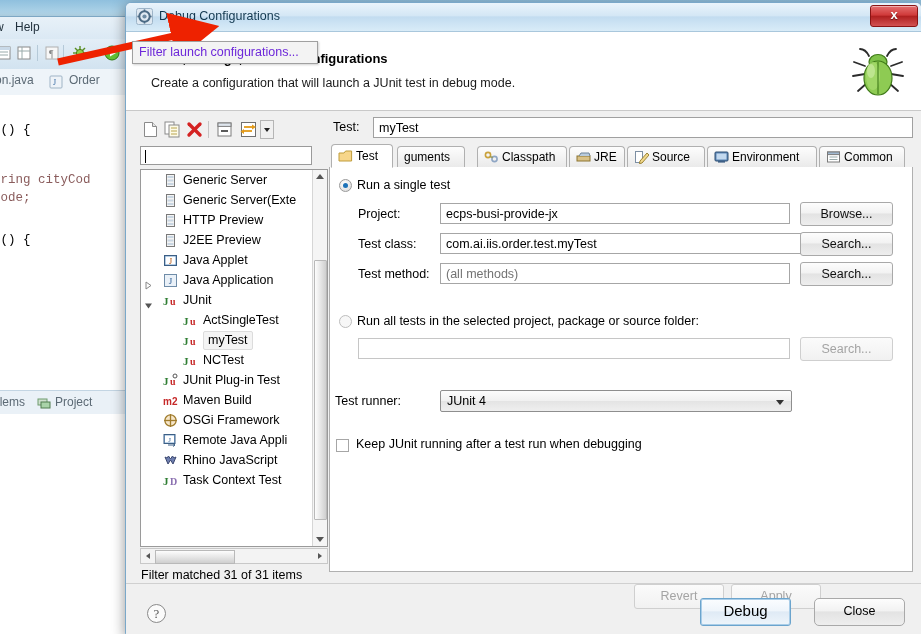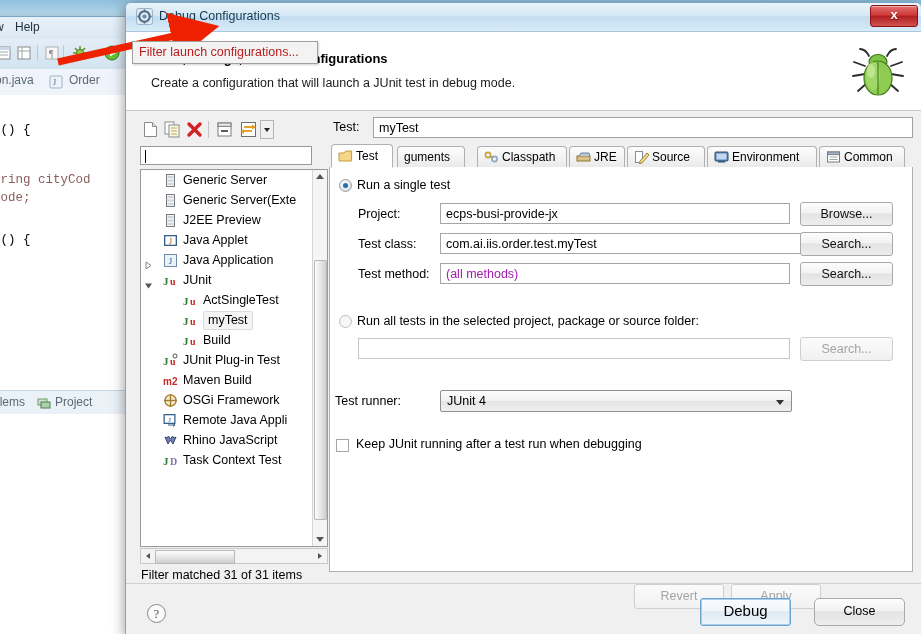--- a/index.html
+++ b/index.html
@@ -99,21 +99,21 @@
   .tab .tabico{display:inline-block;width:15px;height:14px;vertical-align:-3px;margin-right:3px;}
   #tabpage{position:absolute;left:0;top:50px;right:0;bottom:0;background:#fff;border:1px solid #b0b0b0;border-top:none;box-sizing:border-box;}
 
   .radio{position:absolute;width:13px;height:13px;border-radius:50%;
      background:radial-gradient(circle at 40% 35%,#fff,#e2e2e2 70%,#cfcfcf);border:1px solid #9a9a9a;box-sizing:border-box;cursor:pointer;}
   .radio.on::after{content:"";position:absolute;left:3px;top:3px;width:5px;height:5px;border-radius:50%;background:#1c72b8;}
   .radio.off{border-color:#bdbdbd;background:#f7f7f7;}
   .fl{position:absolute;font-size:12.5px;}
   .txtfield{position:absolute;height:21px;background:#fff;border:1px solid #a6a6a6;box-sizing:border-box;}
   .txtfield span{position:absolute;left:5px;top:3px;font-size:12.5px;}
-  .txtfield span.ph{color:#a21caf;}
+  .txtfield span.ph{color:#737373;}
   .txtfield.disabled{background:#fff;border-color:#c6c6c6;}
   .btn{position:absolute;height:24px;box-sizing:border-box;text-align:center;line-height:22px;font-size:12.5px;
      background:linear-gradient(180deg,#fdfdfd 0%,#f2f2f2 45%,#e3e3e3 50%,#eeeeee 100%);
      border:1px solid #a9a9a9;border-radius:3px;cursor:pointer;color:#111;}
   .btn.disabled{color:#a4a4a4;border-color:#cfcfcf;background:linear-gradient(180deg,#fbfbfb,#f1f1f1);cursor:default;}
   .combo{position:absolute;height:22px;box-sizing:border-box;
      background:linear-gradient(180deg,#fcfcfc 0%,#f1f1f1 48%,#e4e4e4 52%,#efefef 100%);
      border:1px solid #8e8e8e;border-radius:2px;cursor:pointer;}
   .combo span{position:absolute;left:6px;top:3px;font-size:12.5px;}
   .combo .arw{position:absolute;right:7px;top:9px;width:0;height:0;border-left:4px solid transparent;border-right:4px solid transparent;border-top:5px solid #333;}
@@ -124,21 +124,21 @@
   #btn-debug{position:absolute;right:130px;bottom:10px;width:89px;height:26px;line-height:24px;text-align:center;font-size:15px;
      background:linear-gradient(180deg,#fbfdff 0%,#eff5fb 45%,#dfeaf5 50%,#eef5fb 100%);
      border:1px solid #6ba4cd;border-radius:3px;cursor:pointer;box-shadow:0 0 0 1px #a9cde8 inset;}
   #btn-closebtn{position:absolute;right:16px;bottom:10px;width:89px;height:26px;line-height:24px;text-align:center;font-size:12.5px;
      background:linear-gradient(180deg,#fdfdfd 0%,#f2f2f2 45%,#e3e3e3 50%,#eeeeee 100%);
      border:1px solid #a9a9a9;border-radius:5px;cursor:pointer;}
 
   
   #tooltip{position:absolute;left:132px;top:41px;width:186px;height:23px;
      background:#f3f3f3;border:1px solid #a0a0a0;box-sizing:border-box;z-index:40;box-shadow:1px 1px 2px rgba(0,0,0,.18);}
-  #tooltip span{position:absolute;left:6px;top:3px;font-size:12.5px;color:#b91c1c;white-space:nowrap;}
+  #tooltip span{position:absolute;left:6px;top:3px;font-size:12.5px;color:#6d28d9;white-space:nowrap;}
 </style>
 </head>
 <body>
 
 <div id="ide-bg">
   <div class="ide-deskgrad"></div>
   <div class="ide-window">
     <div class="ide-menubar">
       <span class="ide-menu" style="left:2px">w</span>
       <span class="ide-menu" style="left:22px">Help</span>
@@ -349,20 +349,29 @@
                 </svg></span>
               <span class="tl" style="left:42px;top:0px;padding:0;line-height:20px">Generic Server(Exte</span>
             </div>
             <div class="tree-item">
               <span class="ti" style="left:22px"><svg width="15" height="15" viewBox="0 0 15 15">
                   <rect x="3.5" y="1.5" width="8" height="12" fill="#f3f3f3" stroke="#7a7a7a"></rect>
                   <rect x="4.5" y="3" width="6" height="2" fill="#c9d6e2"></rect>
                   <rect x="4.5" y="6.5" width="6" height="2" fill="#c9d6e2"></rect>
                   <rect x="4.5" y="10" width="6" height="2" fill="#c9d6e2"></rect>
                 </svg></span>
+              <span class="tl" style="left:42px;top:0px;padding:0;line-height:20px">HTTP Preview</span>
+            </div>
+            <div class="tree-item">
+              <span class="ti" style="left:22px"><svg width="15" height="15" viewBox="0 0 15 15">
+                  <rect x="3.5" y="1.5" width="8" height="12" fill="#f3f3f3" stroke="#7a7a7a"></rect>
+                  <rect x="4.5" y="3" width="6" height="2" fill="#c9d6e2"></rect>
+                  <rect x="4.5" y="6.5" width="6" height="2" fill="#c9d6e2"></rect>
+                  <rect x="4.5" y="10" width="6" height="2" fill="#c9d6e2"></rect>
+                </svg></span>
               <span class="tl" style="left:42px;top:0px;padding:0;line-height:20px">J2EE Preview</span>
             </div>
             <div class="tree-item">
               <span class="ti" style="left:22px"><svg width="15" height="15" viewBox="0 0 15 15">
                   <rect x="1.5" y="2.5" width="12" height="10" fill="#6f9ac6" stroke="#3c5f85"></rect>
                   <rect x="2.5" y="3.5" width="10" height="8" fill="#ffffff"></rect>
                   <text x="7.5" y="10.5" text-anchor="middle" font-size="8" fill="#b34d00" font-family="serif">J</text>
                 </svg></span>
               <span class="tl" style="left:42px;top:0px;padding:0;line-height:20px">Java Applet</span>
             </div>
@@ -398,21 +407,21 @@
                   <text x="0" y="12" font-size="11" fill="#2e7d32" font-family="serif" font-weight="bold">J</text>
                   <text x="7" y="12" font-size="10" fill="#c62828" font-family="serif" font-weight="bold">u</text>
                 </svg></span>
               <span class="tl sel-item" style="left:62px;top:1px;padding:0 4px;line-height:17px">myTest</span>
             </div>
             <div class="tree-item">
               <span class="ti" style="left:42px"><svg width="18" height="15" viewBox="0 0 18 15">
                   <text x="0" y="12" font-size="11" fill="#2e7d32" font-family="serif" font-weight="bold">J</text>
                   <text x="7" y="12" font-size="10" fill="#c62828" font-family="serif" font-weight="bold">u</text>
                 </svg></span>
-              <span class="tl" style="left:62px;top:0px;padding:0;line-height:20px">Build</span>
+              <span class="tl" style="left:62px;top:0px;padding:0;line-height:20px">NCTest</span>
             </div>
             <div class="tree-item">
               <span class="ti" style="left:22px"><svg width="18" height="15" viewBox="0 0 18 15">
                   <text x="0" y="12" font-size="11" fill="#2e7d32" font-family="serif" font-weight="bold">J</text>
                   <text x="7" y="12" font-size="10" fill="#c62828" font-family="serif" font-weight="bold">u</text>
                   <circle cx="12" cy="3" r="2" fill="none" stroke="#555"></circle>
                 </svg></span>
               <span class="tl" style="left:42px;top:0px;padding:0;line-height:20px">JUnit Plug-in Test</span>
             </div>
             <div class="tree-item">

